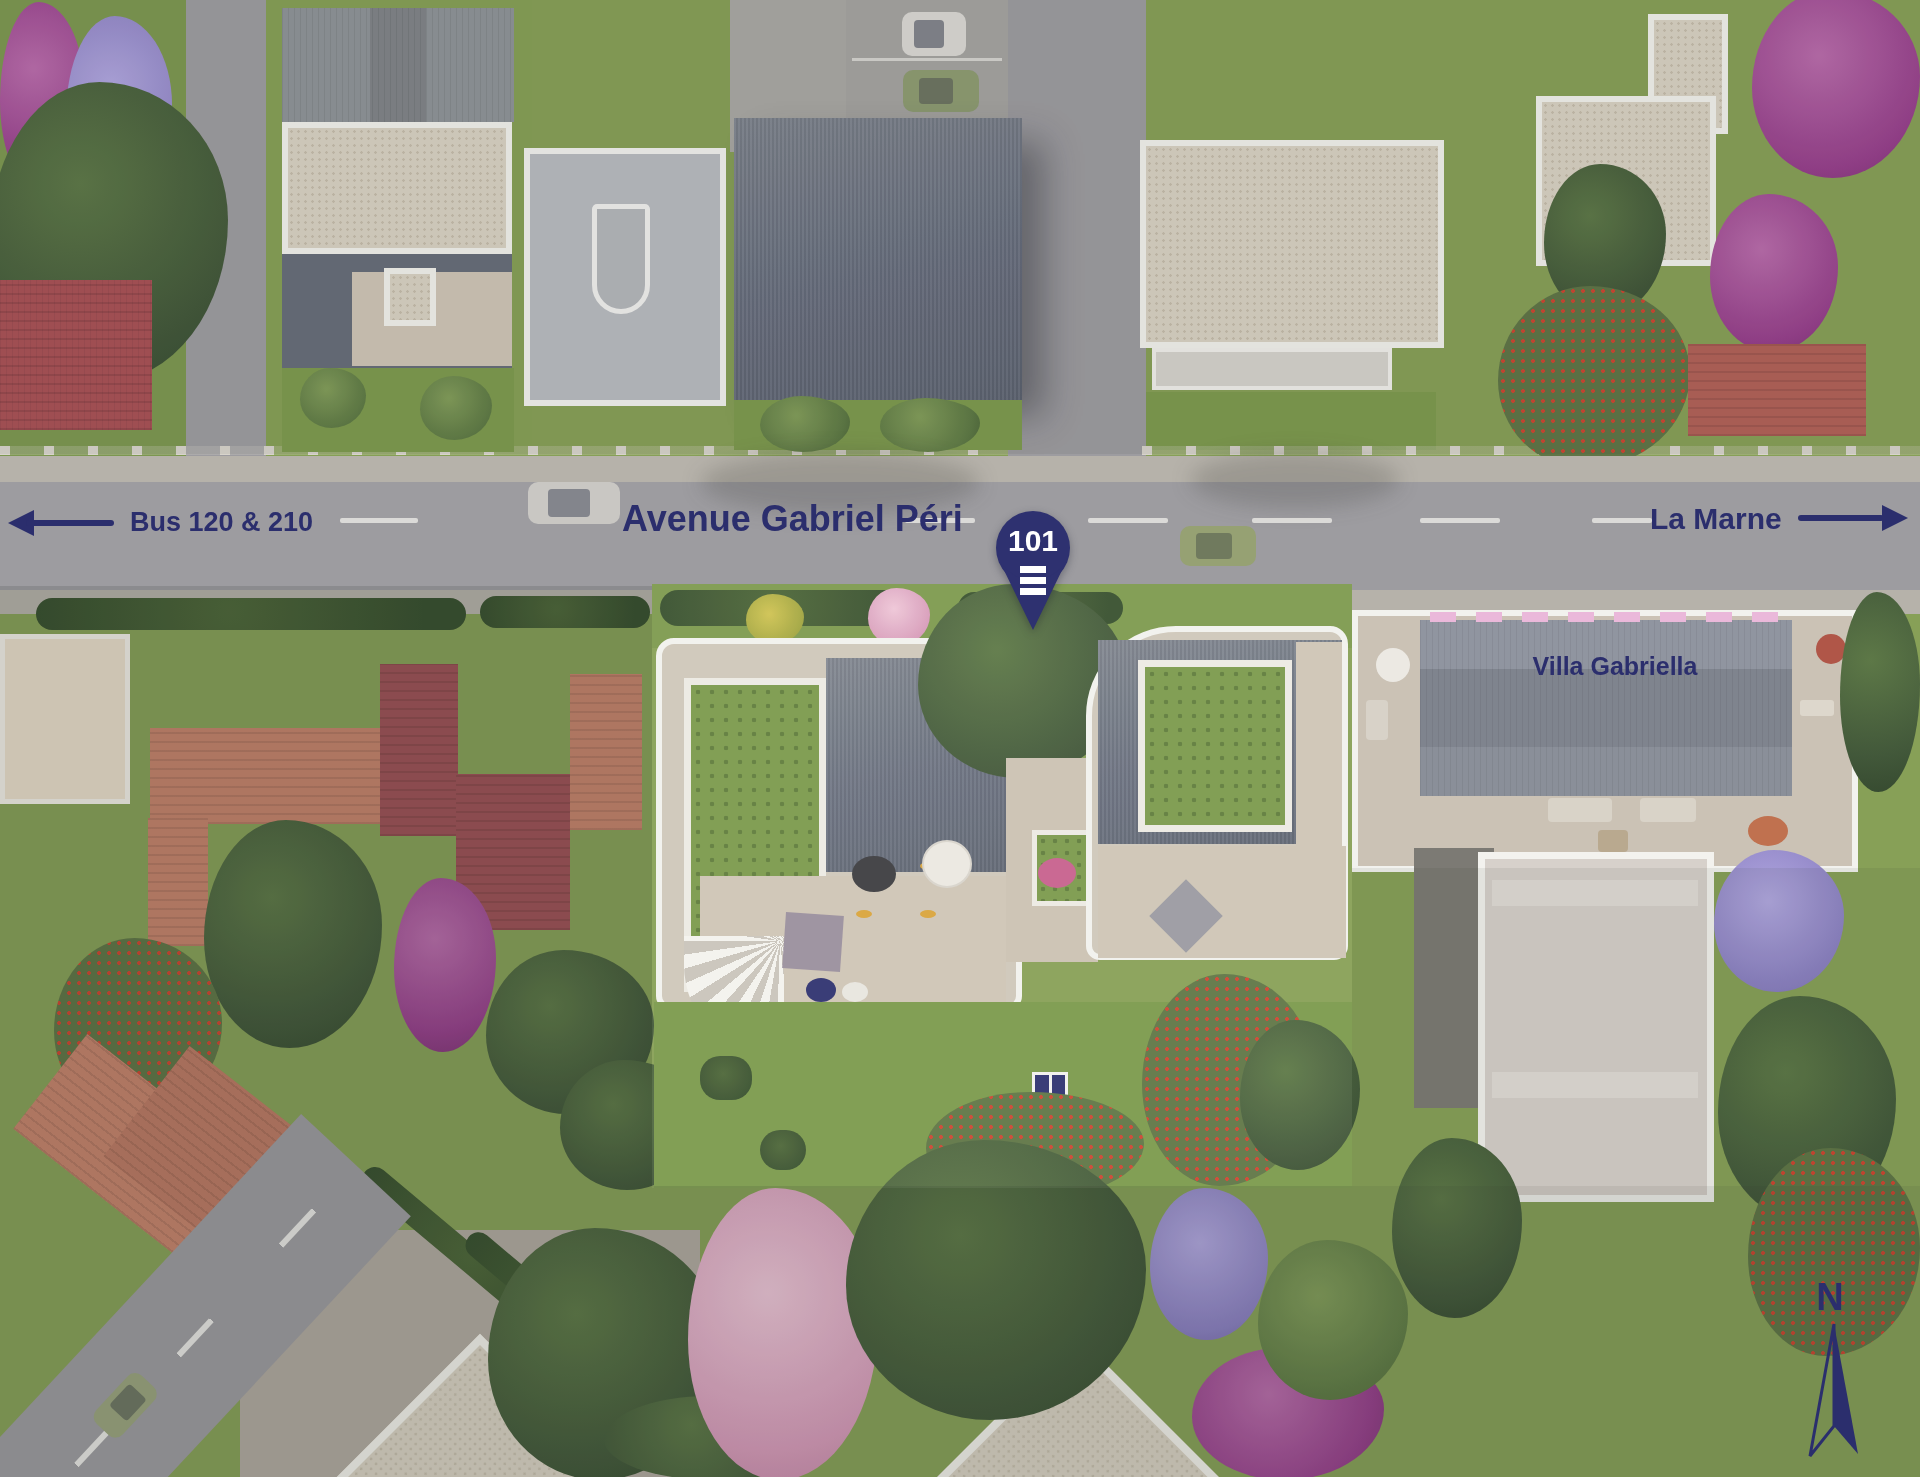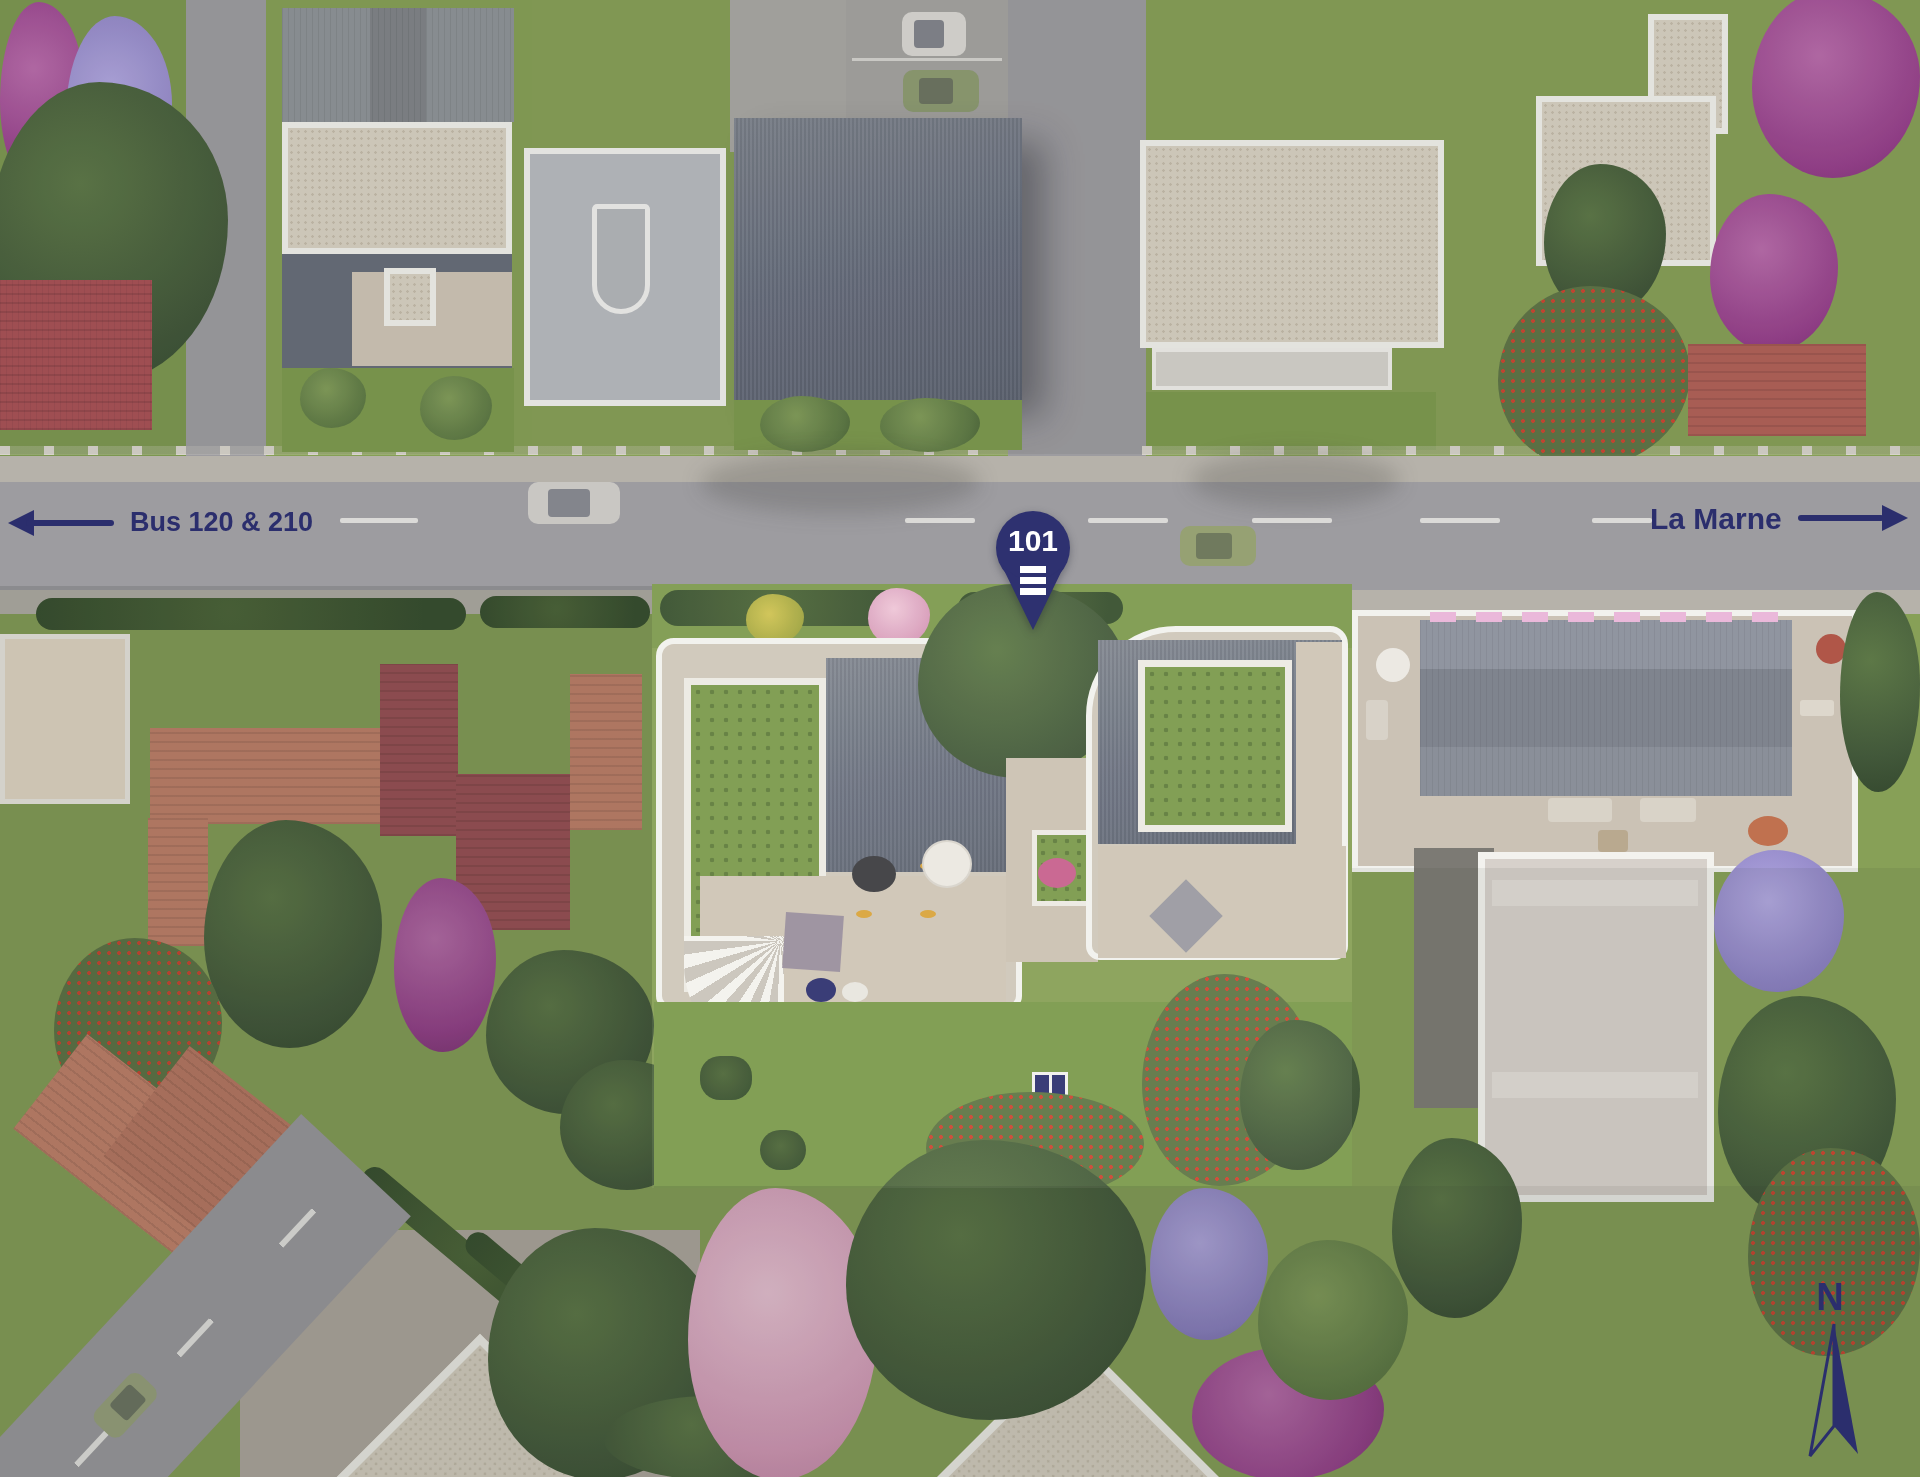--- a/index.html
+++ b/index.html
@@ -177,20 +177,21 @@
   <div class="abs" style="left:1376px;top:648px;width:34px;height:34px;border-radius:50%;background:#ece9e3;"></div>
   <div class="abs" style="left:1366px;top:700px;width:22px;height:40px;background:#d8d2c8;border-radius:4px;"></div>
   <div class="abs" style="left:1816px;top:634px;width:30px;height:30px;border-radius:50%;background:#b05648;"></div>
   <div class="abs" style="left:1800px;top:700px;width:34px;height:16px;background:#ddd7cc;border-radius:3px;"></div>
   <div class="abs" style="left:1548px;top:798px;width:64px;height:24px;background:#d9d3c8;border-radius:4px;"></div>
   <div class="abs" style="left:1640px;top:798px;width:56px;height:24px;background:#d9d3c8;border-radius:4px;"></div>
   <div class="abs" style="left:1598px;top:830px;width:30px;height:22px;background:#b9a98f;border-radius:4px;"></div>
   <div class="abs" style="left:1748px;top:816px;width:40px;height:30px;border-radius:50%;background:#c0714f;"></div>
 
   <div class="abs label" style="left:1448px;top:648px;width:334px;text-align:center;font-size:25px;line-height:37px;">
+    <div>Villa Gabriella</div>
   </div>
 
   <div class="abs" style="left:1414px;top:848px;width:80px;height:260px;background:#7c7a74;"></div>
   <div class="abs" style="left:1478px;top:852px;width:236px;height:350px;background:#d7d1cb;border:7px solid #f3f2ee;box-sizing:border-box;"></div>
   <div class="abs" style="left:1492px;top:880px;width:206px;height:26px;background:#e2ddd7;"></div>
   <div class="abs" style="left:1492px;top:1072px;width:206px;height:26px;background:#e2ddd7;"></div>
   <div class="abs blob purpleb" style="left:1714px;top:850px;width:130px;height:142px;"></div>
   <div class="abs blob tree" style="left:1718px;top:996px;width:178px;height:224px;"></div>
   <div class="abs blob tree" style="left:1840px;top:592px;width:80px;height:200px;"></div>
   <div class="abs blob tree" style="left:1392px;top:1138px;width:130px;height:180px;"></div>
@@ -226,20 +227,21 @@
   <div class="abs dim" style="left:652px;top:1186px;width:1268px;height:291px;"></div>
   <div class="abs" style="left:1352px;top:868px;width:568px;height:318px;background:rgba(42,46,38,.08);pointer-events:none;"></div>
   <div class="abs" style="left:652px;top:584px;width:700px;height:604px;background:rgba(255,255,245,.06);pointer-events:none;"></div>
 
   <div class="abs" style="left:8px;top:510px;width:300px;height:30px;">
     <div style="position:absolute;left:0;top:0;width:0;height:0;border-top:13px solid transparent;border-bottom:13px solid transparent;border-right:26px solid #2b2e6d;"></div>
     <div style="position:absolute;left:18px;top:10px;width:88px;height:6px;background:#2b2e6d;border-radius:3px;"></div>
     <div class="label" style="position:absolute;left:122px;top:-3px;font-size:27px;">Bus 120 &amp; 210</div>
   </div>
 
+  <div class="abs label" style="left:622px;top:498px;font-size:36px;">Avenue Gabriel Péri</div>
 
   <div class="abs" style="left:1650px;top:502px;width:260px;height:34px;">
     <div class="label" style="position:absolute;left:0;top:0;font-size:30px;">La Marne</div>
     <div style="position:absolute;left:148px;top:13px;width:86px;height:6px;background:#2b2e6d;border-radius:3px;"></div>
     <div style="position:absolute;left:232px;top:3px;width:0;height:0;border-top:13px solid transparent;border-bottom:13px solid transparent;border-left:26px solid #2b2e6d;"></div>
   </div>
 
   <div class="abs" style="left:993px;top:506px;width:80px;height:128px;filter:drop-shadow(0 3px 4px rgba(20,22,40,.35));">
     <svg width="80" height="128" viewBox="0 0 80 128" style="position:absolute;left:0;top:0;">
       <circle cx="40" cy="42" r="37" fill="#2e3170"></circle>

